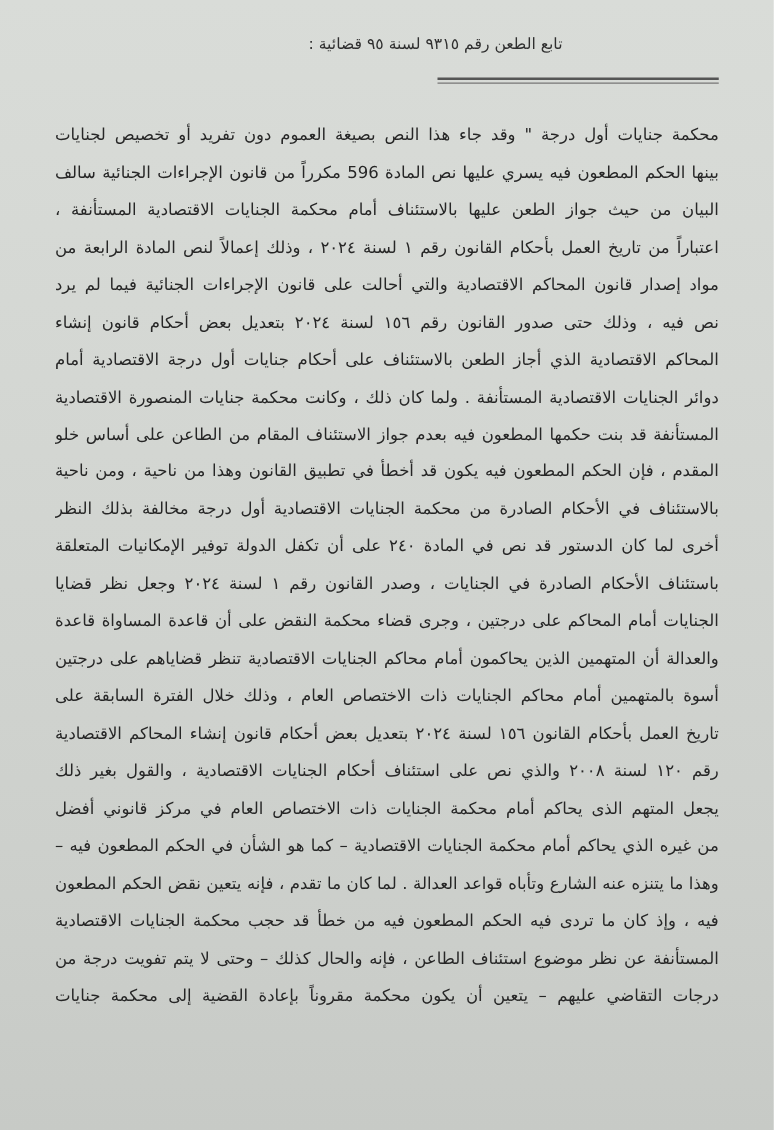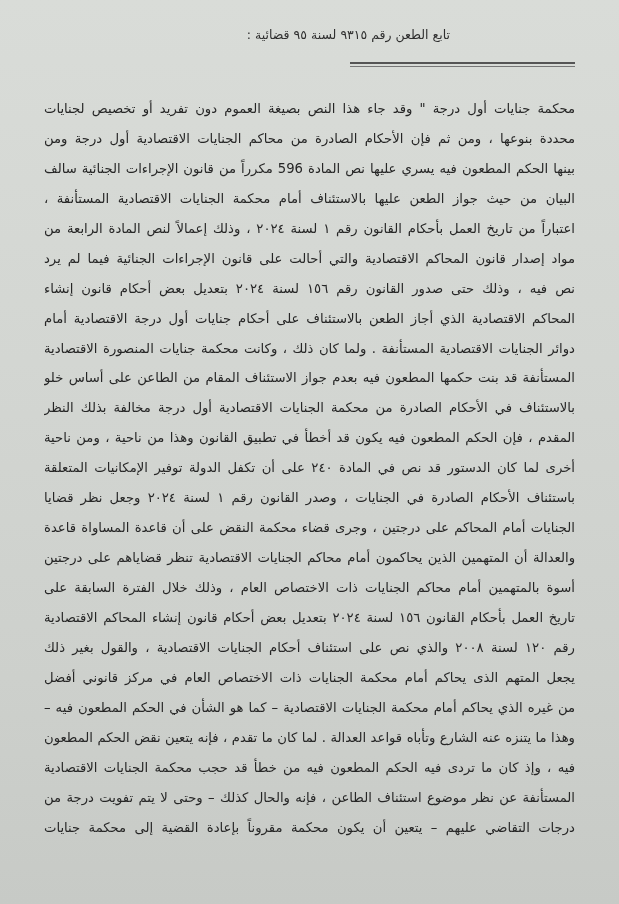--- a/index.html
+++ b/index.html
@@ -70,31 +70,30 @@
 </head>
 <body>
 
 <div class="page">
   <div class="header-line">تابع الطعن رقم ٩٣١٥ لسنة ٩٥ قضائية :</div>
 
   <div class="double-rule"></div>
 
   <div class="body-text">
     <span class="line">محكمة جنايات أول درجة " وقد جاء هذا النص بصيغة العموم دون تفريد أو تخصيص لجنايات</span>
-    <span class="line">محددة بنوعها ، ومن ثم فإن الأحكام الصادرة من محاكم الجنايات الاقتصادية أول درجة ومن</span>
     <span class="line">بينها الحكم المطعون فيه يسري عليها نص المادة 596 مكرراً من قانون الإجراءات الجنائية سالف</span>
     <span class="line">البيان من حيث جواز الطعن عليها بالاستئناف أمام محكمة الجنايات الاقتصادية المستأنفة ،</span>
     <span class="line">اعتباراً من تاريخ العمل بأحكام القانون رقم ١ لسنة ٢٠٢٤ ، وذلك إعمالاً لنص المادة الرابعة من</span>
     <span class="line">مواد إصدار قانون المحاكم الاقتصادية والتي أحالت على قانون الإجراءات الجنائية فيما لم يرد</span>
     <span class="line">نص فيه ، وذلك حتى صدور القانون رقم ١٥٦ لسنة ٢٠٢٤ بتعديل بعض أحكام قانون إنشاء</span>
     <span class="line">المحاكم الاقتصادية الذي أجاز الطعن بالاستئناف على أحكام جنايات أول درجة الاقتصادية أمام</span>
     <span class="line">دوائر الجنايات الاقتصادية المستأنفة . ولما كان ذلك ، وكانت محكمة جنايات المنصورة الاقتصادية</span>
     <span class="line">المستأنفة قد بنت حكمها المطعون فيه بعدم جواز الاستئناف المقام من الطاعن على أساس خلو</span>
+    <span class="line">المقدم ، فإن الحكم المطعون فيه يكون قد أخطأ في تطبيق القانون وهذا من ناحية ، ومن ناحية</span>
     <span class="line">بالاستئناف في الأحكام الصادرة من محكمة الجنايات الاقتصادية أول درجة مخالفة بذلك النظر</span>
-    <span class="line">المقدم ، فإن الحكم المطعون فيه يكون قد أخطأ في تطبيق القانون وهذا من ناحية ، ومن ناحية</span>
     <span class="line">أخرى لما كان الدستور قد نص في المادة ٢٤٠ على أن تكفل الدولة توفير الإمكانيات المتعلقة</span>
     <span class="line">باستئناف الأحكام الصادرة في الجنايات ، وصدر القانون رقم ١ لسنة ٢٠٢٤ وجعل نظر قضايا</span>
     <span class="line">الجنايات أمام المحاكم على درجتين ، وجرى قضاء محكمة النقض على أن قاعدة المساواة قاعدة</span>
     <span class="line">والعدالة أن المتهمين الذين يحاكمون أمام محاكم الجنايات الاقتصادية تنظر قضاياهم على درجتين</span>
     <span class="line">أسوة بالمتهمين أمام محاكم الجنايات ذات الاختصاص العام ، وذلك خلال الفترة السابقة على</span>
     <span class="line">تاريخ العمل بأحكام القانون ١٥٦ لسنة ٢٠٢٤ بتعديل بعض أحكام قانون إنشاء المحاكم الاقتصادية</span>
     <span class="line">رقم ١٢٠ لسنة ٢٠٠٨ والذي نص على استئناف أحكام الجنايات الاقتصادية ، والقول بغير ذلك</span>
     <span class="line">يجعل المتهم الذى يحاكم أمام محكمة الجنايات ذات الاختصاص العام في مركز قانوني أفضل</span>
     <span class="line">من غيره الذي يحاكم أمام محكمة الجنايات الاقتصادية – كما هو الشأن في الحكم المطعون فيه –</span>
     <span class="line">وهذا ما يتنزه عنه الشارع وتأباه قواعد العدالة . لما كان ما تقدم ، فإنه يتعين نقض الحكم المطعون</span>

